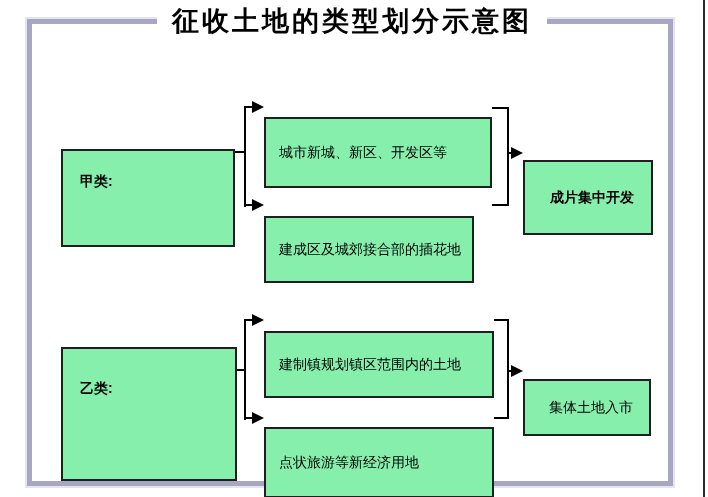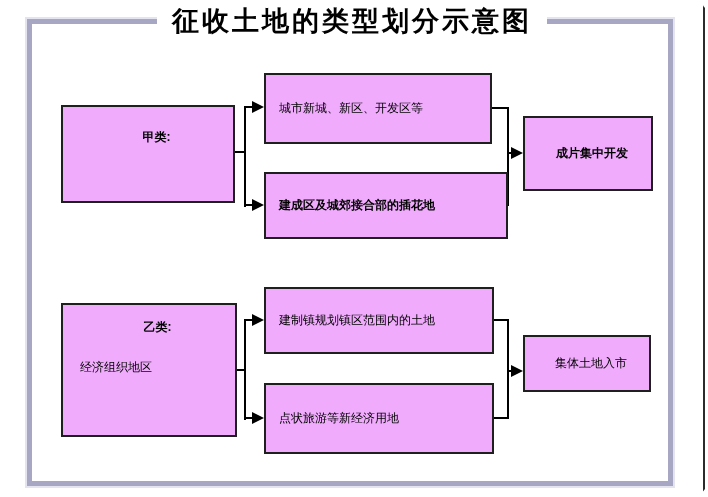--- a/index.html
+++ b/index.html
@@ -3,48 +3,47 @@
 <meta charset="utf-8">
 <style>
   html,body{margin:0;padding:0;background:#ffffff;}
   #page{
     position:relative;
     width:708px;height:497px;
     background:#ffffff;
     overflow:hidden;
     font-family:"Liberation Sans","DejaVu Sans",sans-serif;
     color:#000;
-    border-radius:18px;
   }
   .frame{
     position:absolute;left:27px;top:19px;width:646px;height:467px;
     box-sizing:border-box;
     border:5px solid #a7a7c3;
     box-shadow:0 0 0 2px #e4e4f0;
     background:transparent;
   }
   .diagram-title{
     position:absolute;left:352px;top:4px;transform:translateX(-50%);
     background:#ffffff;
     padding:0 15px;
     font-size:27px;font-weight:bold;letter-spacing:3px;
     white-space:nowrap;z-index:2;line-height:34px;
   }
   .box{
     position:absolute;box-sizing:border-box;
-    background:#f0abfc;border:2px solid #1f1f1f;
-    font-size:12px;z-index:1;
+    background:#86efac;border:2px solid #1f1f1f;
+    font-size:14px;z-index:1;margin-top:44px;
   }
   .src{display:block;}
-  .src .b1{font-weight:bold;text-align:center;}
+  .src .b1{font-weight:bold;}
   .box-a{left:61px;top:105px;width:174px;height:98px;padding:12px 0 0 17px;line-height:36px;}
-  .box-b{left:61px;top:303px;width:176px;height:134px;padding:2px 0 0 17px;line-height:40px;}
+  .box-b{left:61px;top:303px;width:176px;height:134px;padding:19px 0 0 17px;line-height:40px;}
   .mid{display:flex;align-items:center;padding-left:13px;}
   .box-m1{left:264px;top:73px;width:228px;height:71px;}
-  .box-m2{left:264px;top:172px;width:244px;height:67px;font-weight:bold;}
+  .box-m2{left:264px;top:172px;width:210px;height:67px;}
   .box-m3{left:264px;top:287px;width:230px;height:67px;}
   .box-m4{left:264px;top:383px;width:230px;height:71px;}
   .res{display:flex;align-items:center;justify-content:center;text-align:left;padding-left:8px;}
   .box-r1{left:523px;top:116px;width:130px;height:75px;font-weight:bold;}
   .box-r2{left:523px;top:335px;width:128px;height:57px;}
   .ln{position:absolute;background:#000;}
   .arr{
     position:absolute;width:0;height:0;
     border-top:6px solid transparent;border-bottom:6px solid transparent;
     border-left:12px solid #000;
@@ -87,21 +86,20 @@
   <div class="arr" style="left:252px;top:199px;"></div>
 
   <div class="ln" style="left:492px;top:107px;width:16px;height:2px;"></div>
   <div class="ln" style="left:492px;top:204px;width:16px;height:2px;"></div>
   <div class="ln" style="left:507px;top:107px;width:2px;height:99px;"></div>
   <div class="ln" style="left:509px;top:152px;width:4px;height:2px;"></div>
   <div class="arr" style="left:511px;top:147px;"></div>
 
   <div class="box box-b src">
     <span class="line-text b1">乙类:</span>
-    <span class="line-text">经济组织地区</span>
   </div>
 
   <div class="box box-m4 mid">
     <span>点状旅游等新经济用地</span>
   </div>
 
   <div class="box box-m3 mid">
     <span>建制镇规划镇区范围内的土地</span>
   </div>
 

